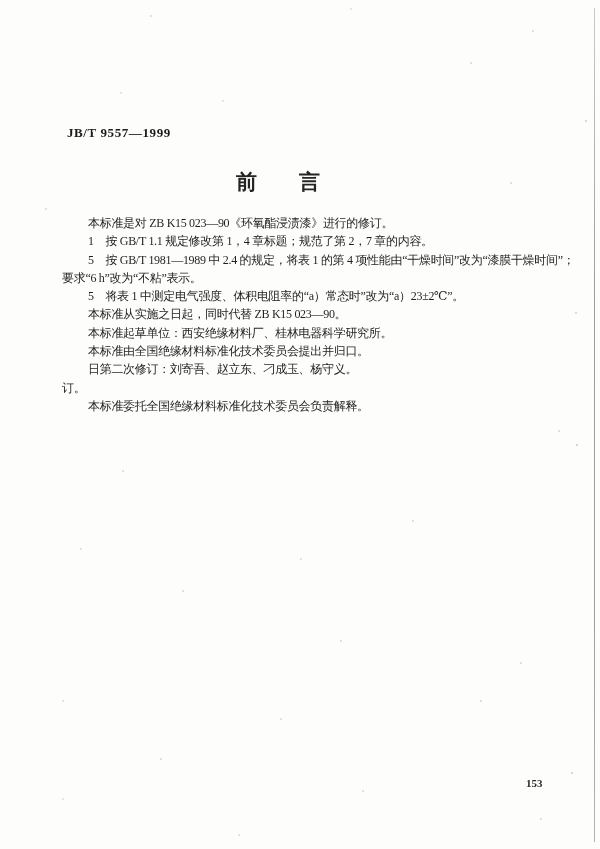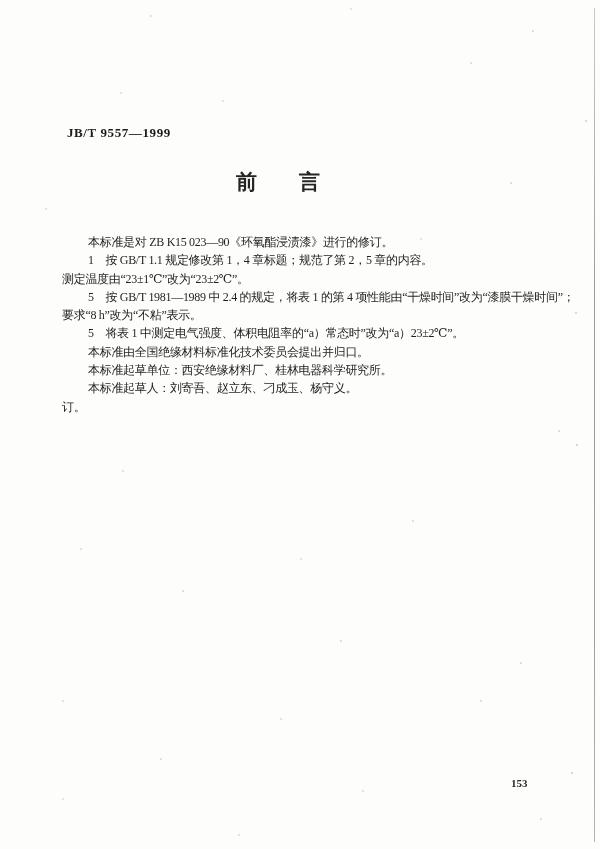--- a/index.html
+++ b/index.html
@@ -40,31 +40,30 @@
   }
   .foreword-body {
     position: absolute;
     left: 62px;
     top: 214px;
     width: 484px;
     font-size: 12px;
     line-height: 18.3px;
     letter-spacing: -0.3px;
     color: #1f1f1f;
-    margin-top: 19px;
   }
   .text-line {
     white-space: nowrap;
   }
   .text-line.indent {
     padding-left: 26px;
   }
   .page-number {
     position: absolute;
-    left: 511px;
+    left: 526px;
     top: 777px;
     font-size: 11px;
     font-weight: 600;
     color: #2a2a2a;
   }
   .scan-edge-line {
     position: absolute;
     left: 594px;
     top: 8px;
     width: 1px;
@@ -100,29 +99,30 @@
 <body>
 
 <div class="page">
 
   <div class="standard-code">JB/T 9557—1999</div>
 
   <div class="doc-title">前　　言</div>
 
   <div class="foreword-body">
       <div class="text-line indent">本标准是对 ZB K15 023—90《环氧酯浸渍漆》进行的修订。</div>
-      <div class="text-line indent">1　按 GB/T 1.1 规定修改第 1，4 章标题；规范了第 2，5 章的内容。</div>
-      <div class="text-line">测定温度由“23±1℃”改为“23±2℃”。</div>
+      <div class="text-line indent">1　按 GB/T 1.1 规定修改第 1，4 章标题；规范了第 2，7 章的内容。</div>
       <div class="text-line indent">5　按 GB/T 1981—1989 中 2.4 的规定，将表 1 的第 4 项性能由“干燥时间”改为“漆膜干燥时间”；</div>
-      <div class="text-line">要求“8 h”改为“不粘”表示。</div>
+      <div class="text-line">要求“6 h”改为“不粘”表示。</div>
       <div class="text-line indent">5　将表 1 中测定电气强度、体积电阻率的“a）常态时”改为“a）23±2℃”。</div>
+      <div class="text-line indent">本标准从实施之日起，同时代替 ZB K15 023—90。</div>
+      <div class="text-line indent">本标准起草单位：西安绝缘材料厂、桂林电器科学研究所。</div>
       <div class="text-line indent">本标准由全国绝缘材料标准化技术委员会提出并归口。</div>
-      <div class="text-line indent">本标准起草单位：西安绝缘材料厂、桂林电器科学研究所。</div>
-      <div class="text-line indent">本标准起草人：刘寄吾、赵立东、刁成玉、杨守义。</div>
+      <div class="text-line indent">日第二次修订：刘寄吾、赵立东、刁成玉、杨守义。</div>
       <div class="text-line">订。</div>
+      <div class="text-line indent">本标准委托全国绝缘材料标准化技术委员会负责解释。</div>
     </div>
 
   <div class="page-number">153</div>
 
   <div class="scan-edge-line"></div>
   <div class="scan-noise"></div>
   <div class="scan-noise2"></div>
 
 </div>
 

